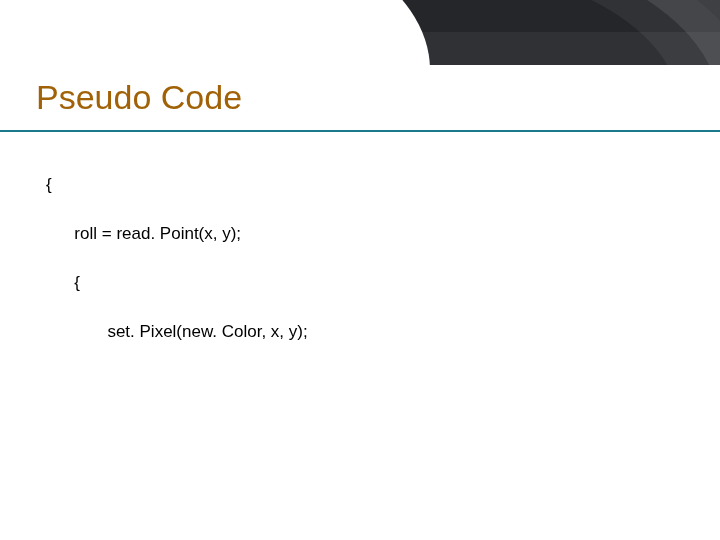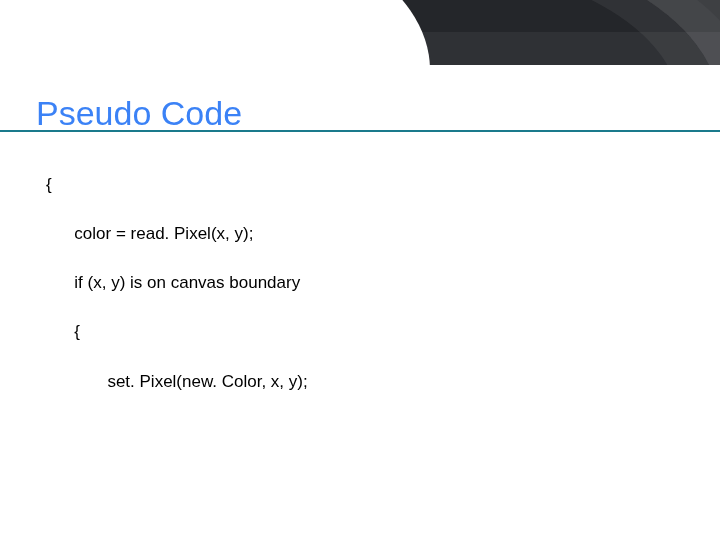--- a/index.html
+++ b/index.html
@@ -42,22 +42,21 @@
     position: absolute;
     left: 0; top: 130px;
     width: 720px; height: 2px;
     background: #1a7a8c;
   }
   .slide-title {
     position: absolute;
     left: 36px; top: 78px;
     font-size: 34px;
     font-weight: 400;
-    color: #3b82f6;
-    margin-top: 16px;
+    color: #a16207;
   }
   .code-block {
     position: absolute;
     left: 46px; top: 148px;
     font-size: 17px;
     line-height: 1.45;
     color: #000;
     font-family: Arial, Helvetica, sans-serif;
     white-space: pre;
   }
@@ -69,22 +68,21 @@
   <div class="arcs"></div>
 </div>
 <div class="white-cover"></div>
 
 <h1 class="slide-title">Pseudo Code</h1>
 
 <div class="teal-line"></div>
 
 <div class="code-block">
 <div>{</div>
-<div>      color = read. Pixel(x, y);</div>
-<div>      if (x, y) is on canvas boundary</div>
+<div>      roll = read. Point(x, y);</div>
 <div>      {</div>
 <div>             set. Pixel(new. Color, x, y);</div>
 
 
 
 
 
 
 </div>
 

